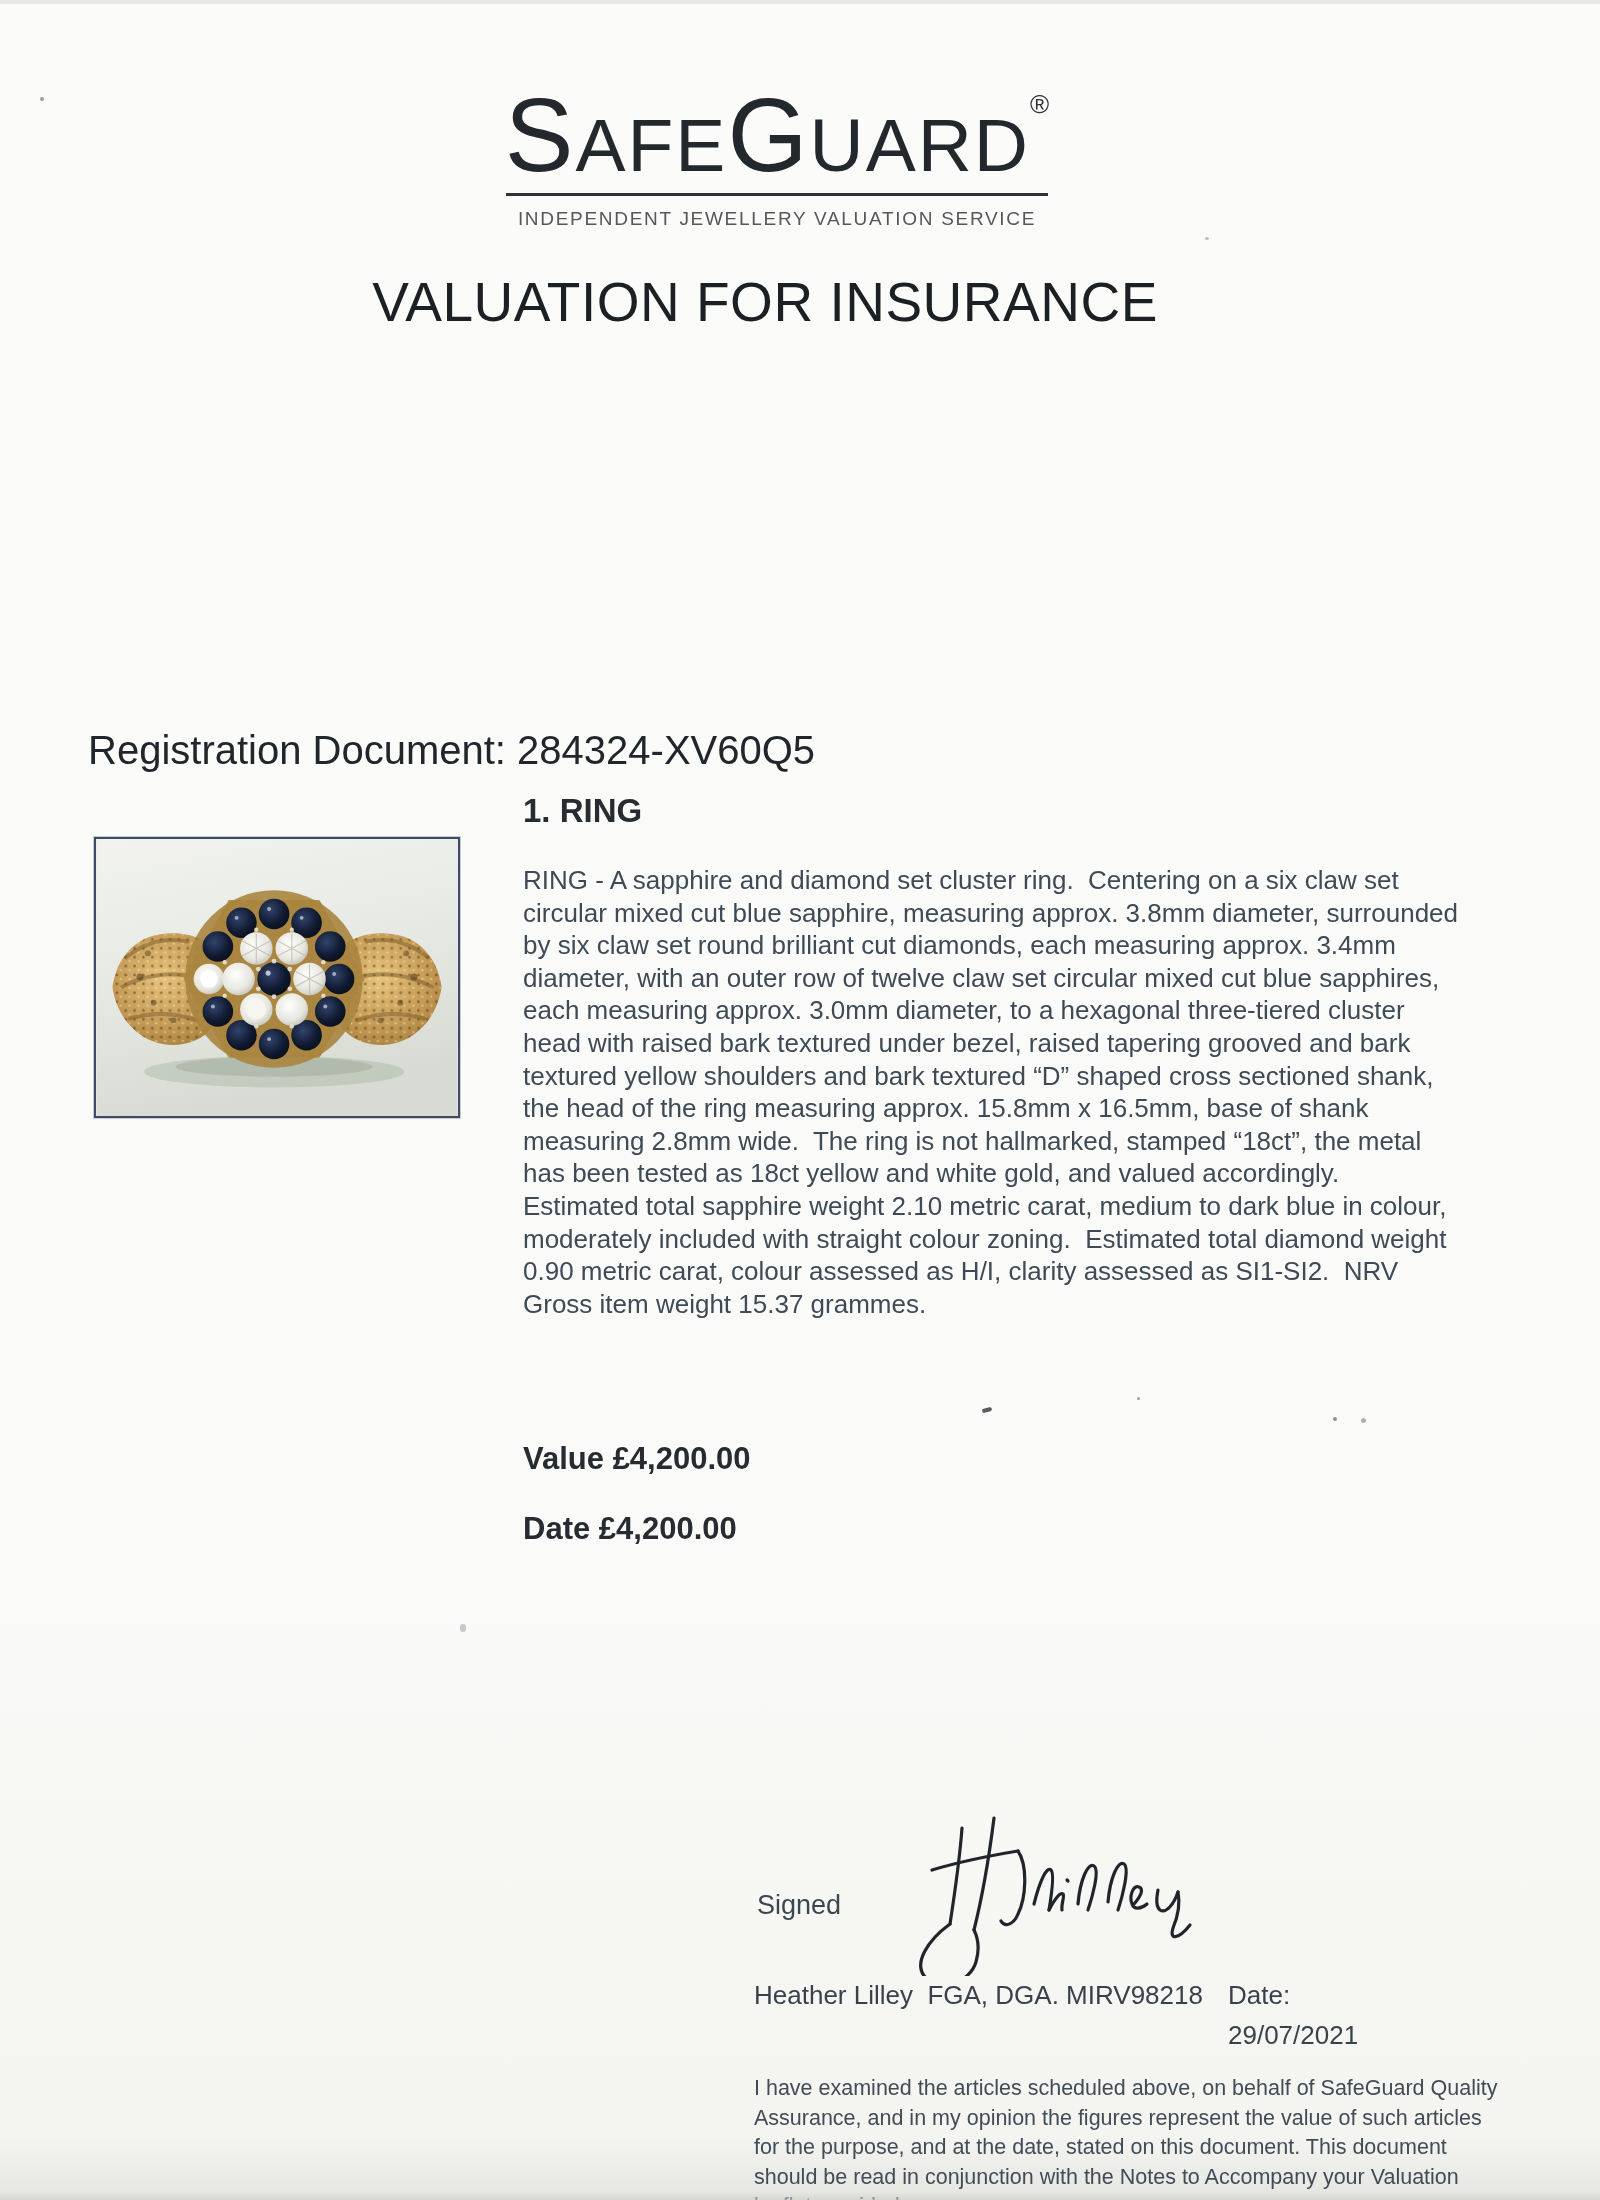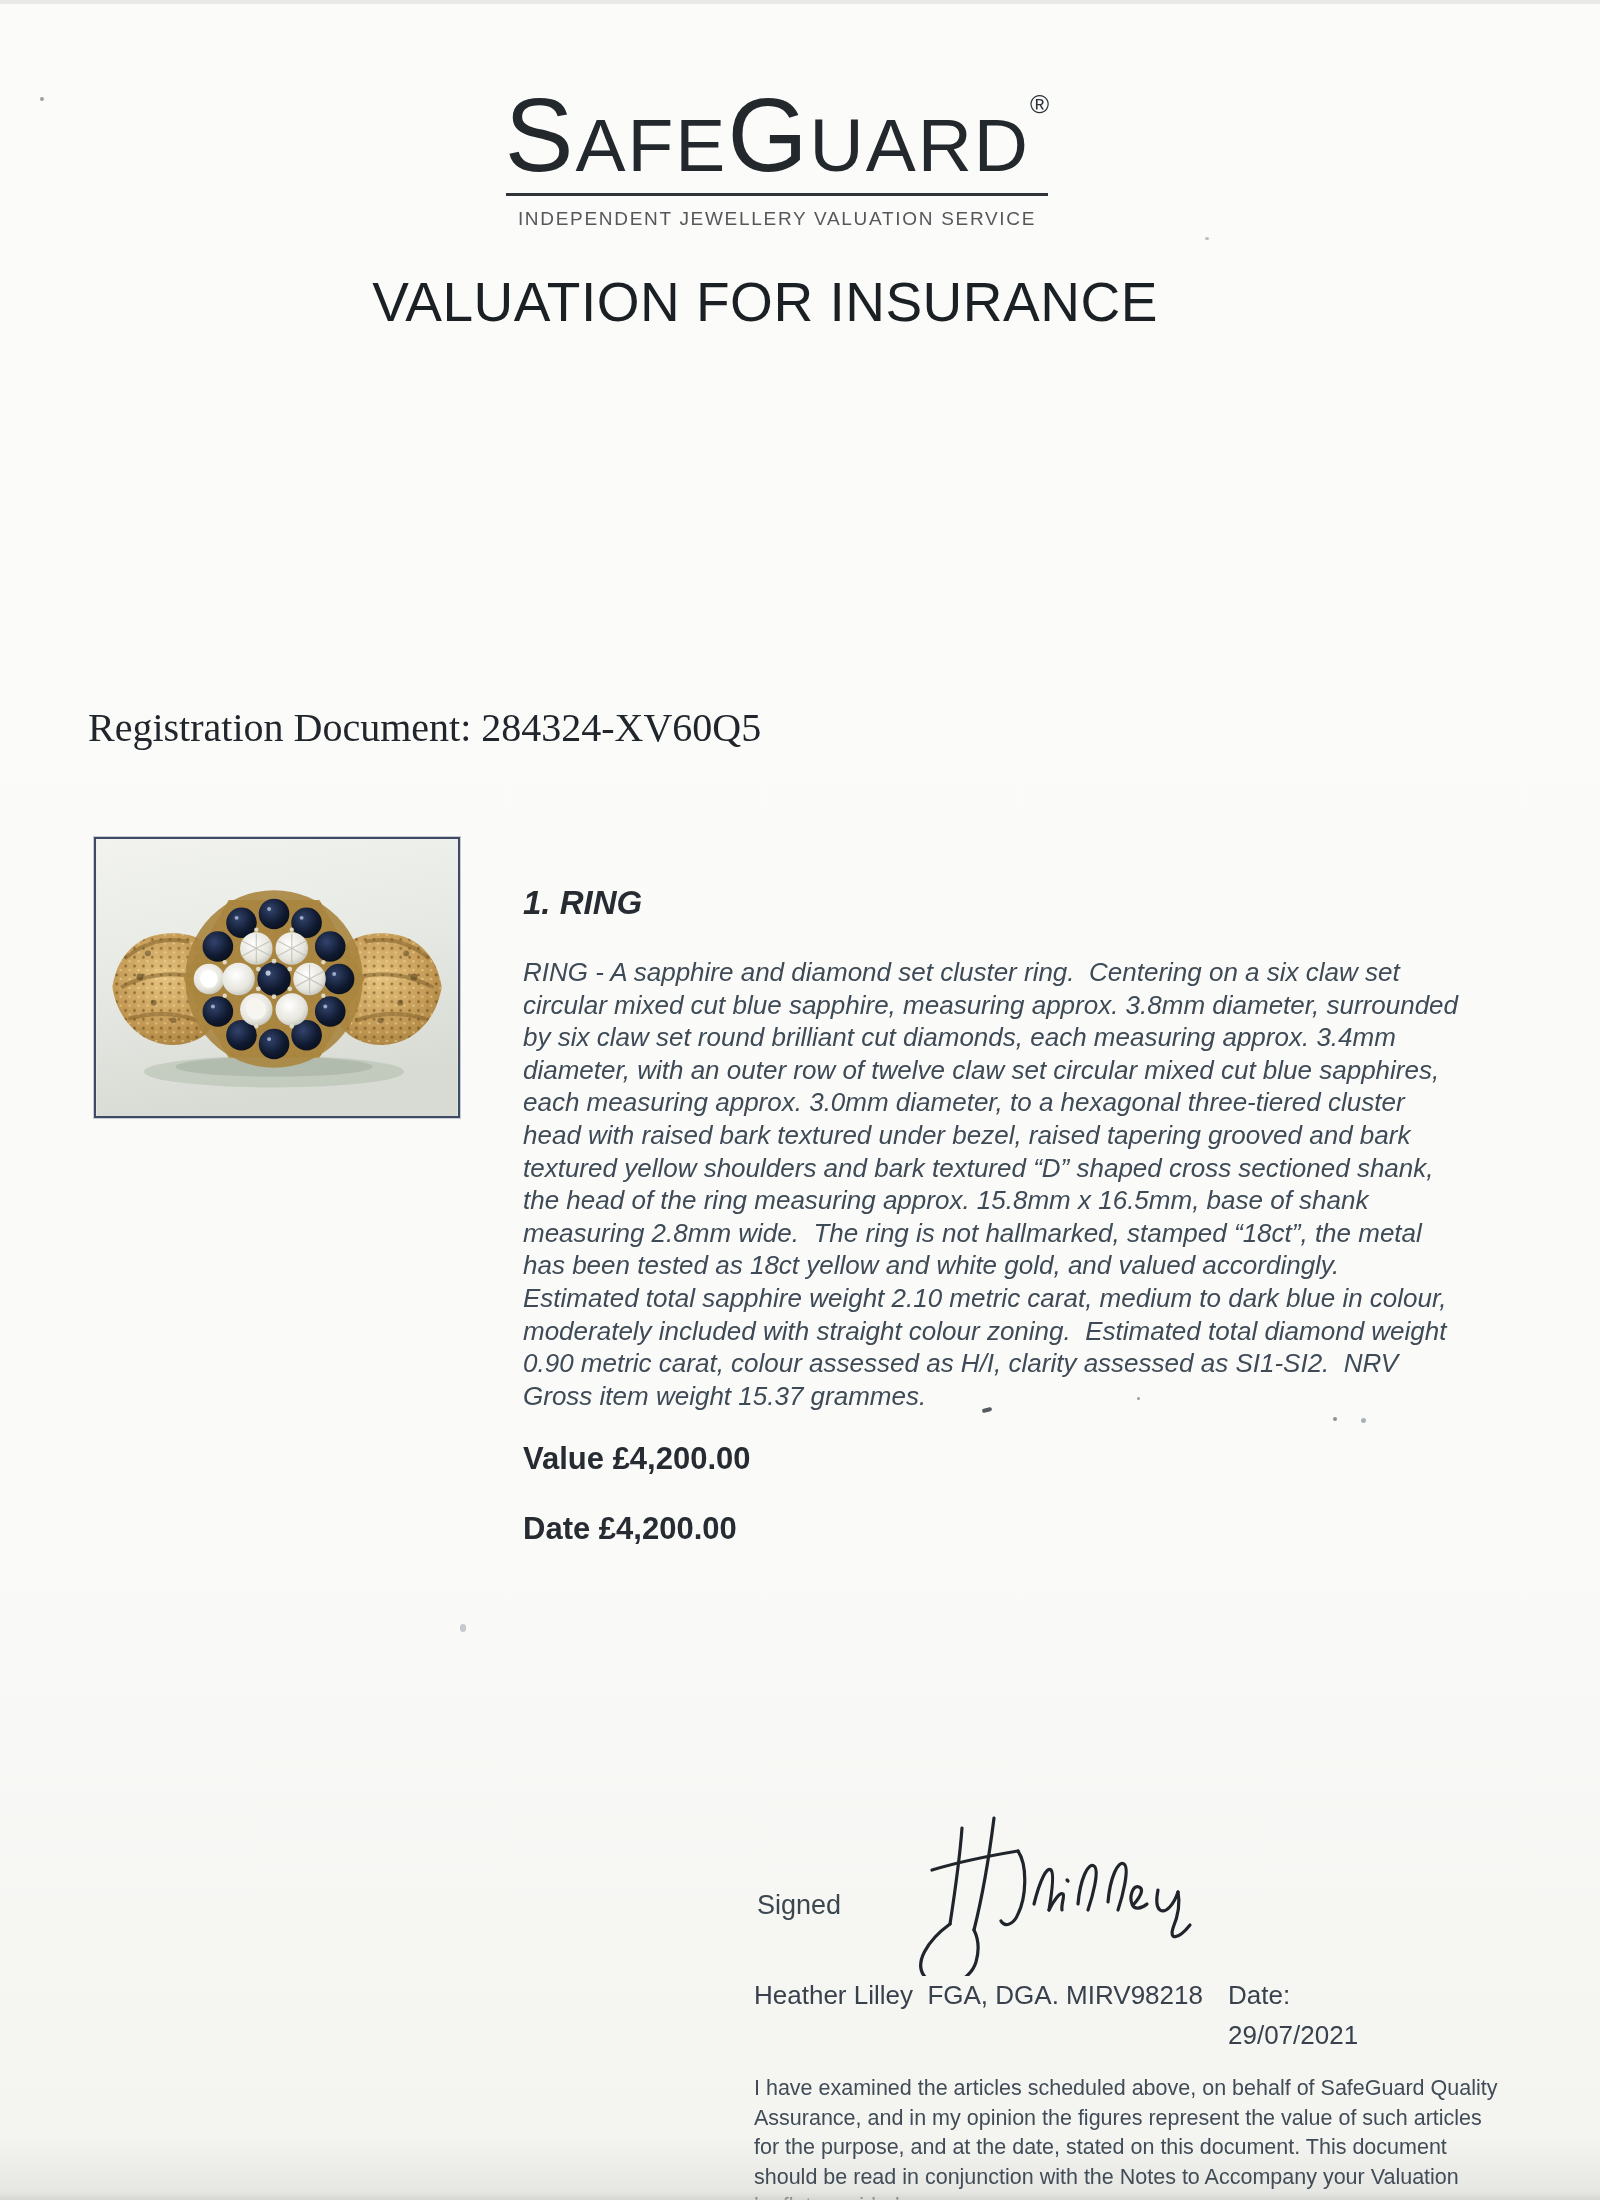--- a/index.html
+++ b/index.html
@@ -16,29 +16,29 @@
   .logo-text .lg { font-size:103px; }
   .logo-text .sm { font-size:75px; }
   .logo-text .reg { font-size:26px; vertical-align:58px; letter-spacing:0; color:#2c3136; }
   .logo-rule { width:542px; height:3px; background:#2f3439; margin:6px auto 0 auto; }
   .logo-tagline { margin-top:12px; font-size:19px; letter-spacing:1.7px; color:#55575a; }
   .doc-title {
     position:absolute; left:0; right:0; top:266px; text-align:center; transform:translateX(-35px);
     font-size:55px; font-weight:400; color:#1b2025; letter-spacing:0.5px; white-space:nowrap;
   }
   
-  .registration { position:absolute; left:88px; top:700px; font-size:40px; color:#20262c; white-space:pre;font-family:Liberation Serif, serif; }
+  .registration { position:absolute; left:88px; top:724px; font-size:40px; color:#20262c; white-space:pre; }
   
   .ring-photo {
     position:absolute; left:94px; top:833px; width:366px; height:281px;
     border:2px solid #3f4b66; outline:1px solid #c8ccd1; background:#e8ebe6;
   }
   .ring-photo svg { display:block; width:100%; height:100%; }
   
-  .item-col { position:absolute; left:523px; top:880px; width:948px;font-style:italic; }
+  .item-col { position:absolute; left:523px; top:788px; width:948px; }
   .item-heading { font-size:33px; font-weight:700; color:#262c32; }
   .item-desc { margin-top:34px; }
   .desc-line { font-size:26px; line-height:32.6px; color:#3e4a56; white-space:pre; }
   .value-line { position:absolute; left:523px; font-size:31px; font-weight:700; color:#262c32; white-space:pre; }
   .value-line.value { top:1437px; }
   .value-line.total { top:1507px; }
   
   .signed-label { position:absolute; left:757px; top:1886px; font-size:27px; color:#3c464f; }
   .signature { position:absolute; left:866px; top:1800px; width:340px; height:172px; }
   .valuer-name { position:absolute; left:754px; top:1976px; font-size:26px; color:#39424c; white-space:pre; }

